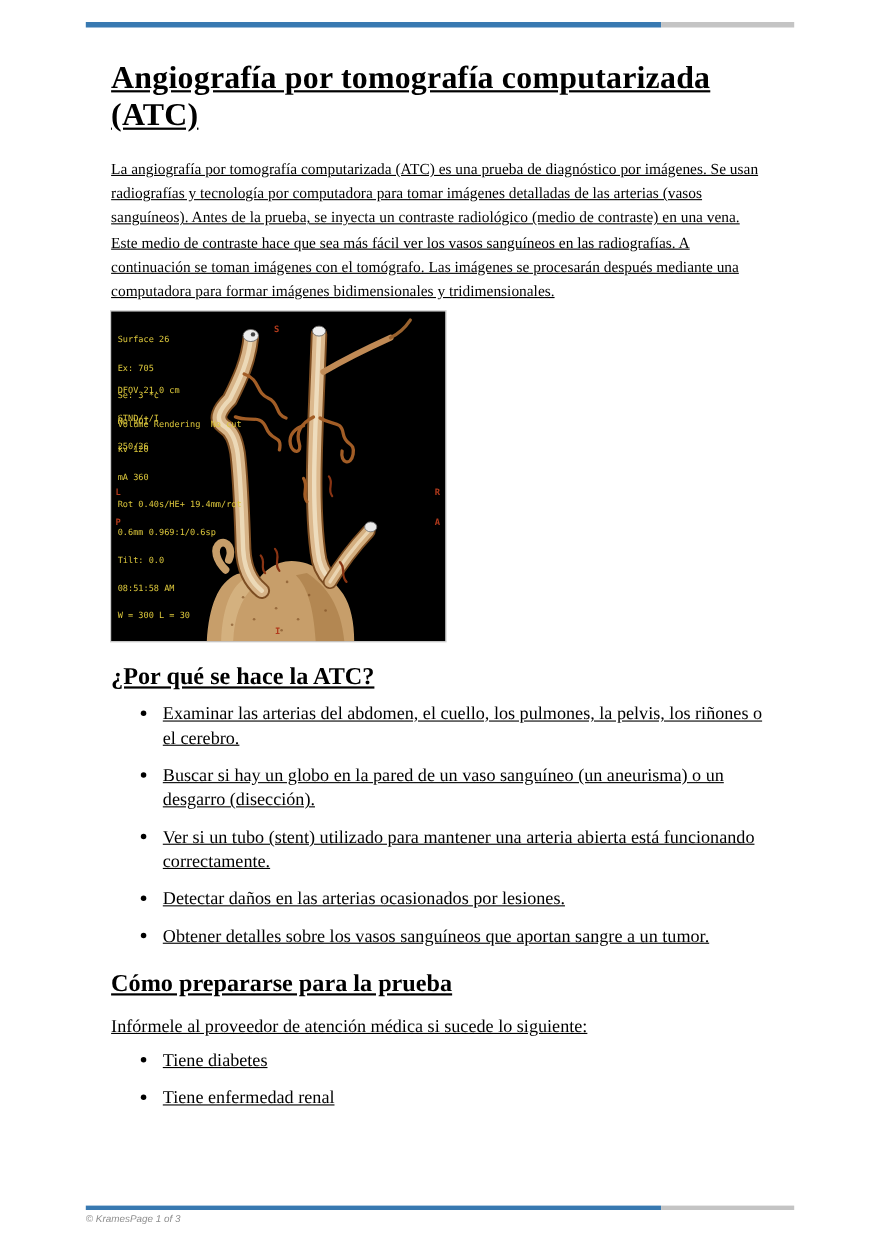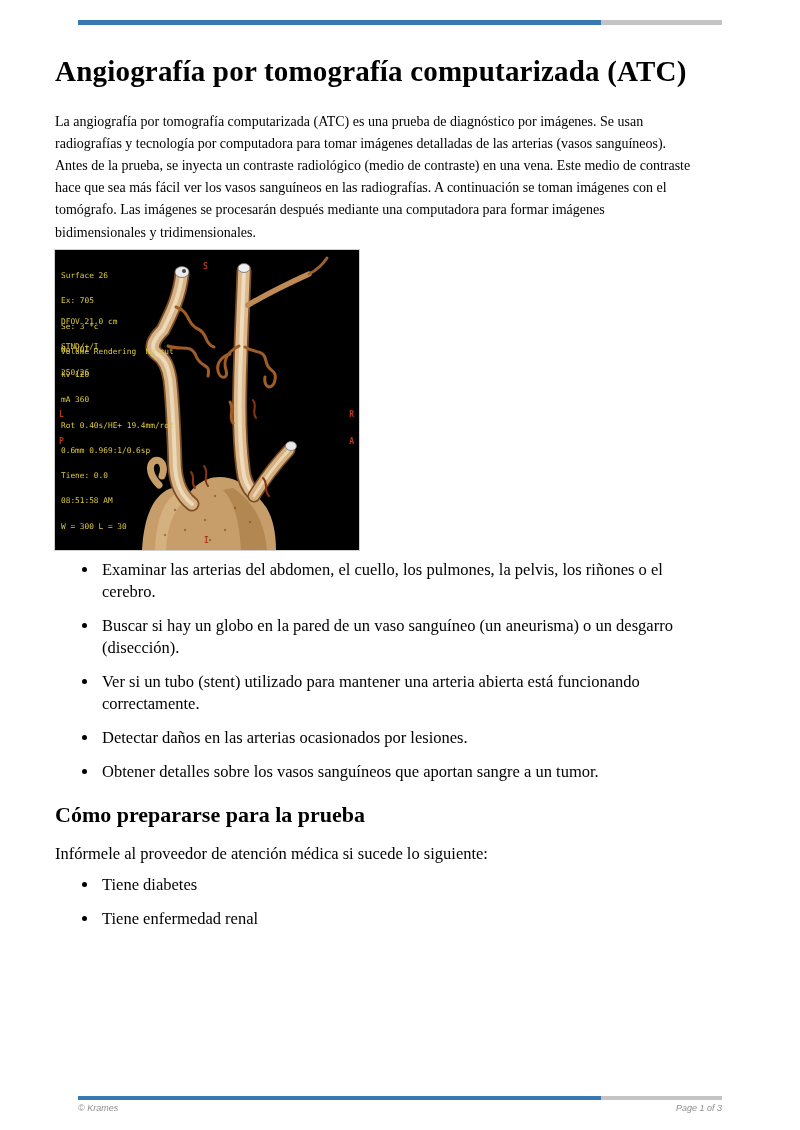--- a/index.html
+++ b/index.html
@@ -4,21 +4,21 @@
 <style>
   html,body{margin:0;padding:0;background:#fff;}
   .page{position:relative;width:800px;height:1130px;background:#ffffff;
         font-family:"Liberation Serif",serif;color:#000;overflow:hidden;}
 
   
   .accent-bar{position:absolute;left:78px;top:20px;width:644px;height:5px;display:flex;}
   .accent-bar .seg-blue{width:523px;height:100%;background:#3879b1;}
   .accent-bar .seg-gray{flex:1;height:100%;background:#c4c4c4;}
 
-  .content{padding:55px 103px 0 55px;}
+  .content{padding:55px 103px 0 101px;text-decoration:underline;}
 
   h1{margin:0 0 22px 0;font-size:29px;line-height:33.5px;font-weight:bold;letter-spacing:.2px;}
   .intro{margin:0;font-size:14px;line-height:22.2px;}
 
   
   .scan{position:relative;width:304px;height:300px;background:#000;margin-top:6px;
         outline:1px solid #cfcfcf;}
   .scan svg{position:absolute;left:0;top:0;}
   .ov{position:absolute;font-family:"DejaVu Sans Mono",monospace;font-size:7.8px;
       line-height:8.5px;color:#ddc83c;white-space:pre;}
@@ -35,21 +35,21 @@
   h2{margin:18px 0 0 0;font-size:22px;line-height:28px;font-weight:bold;}
   .lead{margin:14px 0 0 0;font-size:16.5px;line-height:22px;}
   ul.blist{margin:9px 0 0 0;padding:0 0 0 44px;list-style:disc;}
   ul.blist li{padding-left:3px;margin:0 0 12px 0;font-size:16.5px;line-height:22px;}
 
   
   .footer-bar{position:absolute;left:78px;top:1096px;width:644px;height:4px;display:flex;}
   .footer-bar .seg-blue{width:523px;height:100%;background:#3879b1;}
   .footer-bar .seg-gray{flex:1;height:100%;background:#c4c4c4;}
   .footer-text{position:absolute;left:78px;top:1103px;width:644px;display:flex;
-               justify-content:space-between;font-family:"Liberation Sans",sans-serif;
+               justify-content:flex-start;font-family:"Liberation Sans",sans-serif;
                font-style:italic;font-size:9px;color:#8e8e8e;}
 </style>
 </head>
 <body>
 
 <div class="page">
 
   <div class="accent-bar">
     <div class="seg-blue"></div>
     <div class="seg-gray"></div>
@@ -134,37 +134,38 @@
         <div>STND/+/I</div>
         <div>250/26</div>
       </div>
 
       <div class="ov ov-bl">
         <div>No VOI</div>
         <div>kv 120</div>
         <div>mA 360</div>
         <div>Rot 0.40s/HE+ 19.4mm/rot</div>
         <div>0.6mm 0.969:1/0.6sp</div>
-        <div>Tiene: 0.0</div>
+        <div>Tilt: 0.0</div>
         <div>08:51:58 AM</div>
         <div>W = 300 L = 30</div>
       </div>
 
       <span class="or or-s">S</span>
       <div class="or or-lp">
         <div>L</div>
         <div>P</div>
       </div>
       <div class="or or-ra">
         <div>R</div>
         <div>A</div>
       </div>
       <span class="or or-i">I</span>
     </div>
 
+    <h2>¿Por qué se hace la ATC?</h2>
     <ul class="blist">
       <li>Examinar las arterias del abdomen, el cuello, los pulmones, la pelvis, los riñones o el cerebro.</li>
       <li>Buscar si hay un globo en la pared de un vaso sanguíneo (un aneurisma) o un desgarro (disección).</li>
       <li>Ver si un tubo (stent) utilizado para mantener una arteria abierta está funcionando correctamente.</li>
       <li>Detectar daños en las arterias ocasionados por lesiones.</li>
       <li>Obtener detalles sobre los vasos sanguíneos que aportan sangre a un tumor.</li>
     </ul>
 
     <h2>Cómo prepararse para la prueba</h2>
     <p class="lead">Infórmele al proveedor de atención médica si sucede lo siguiente:</p>

